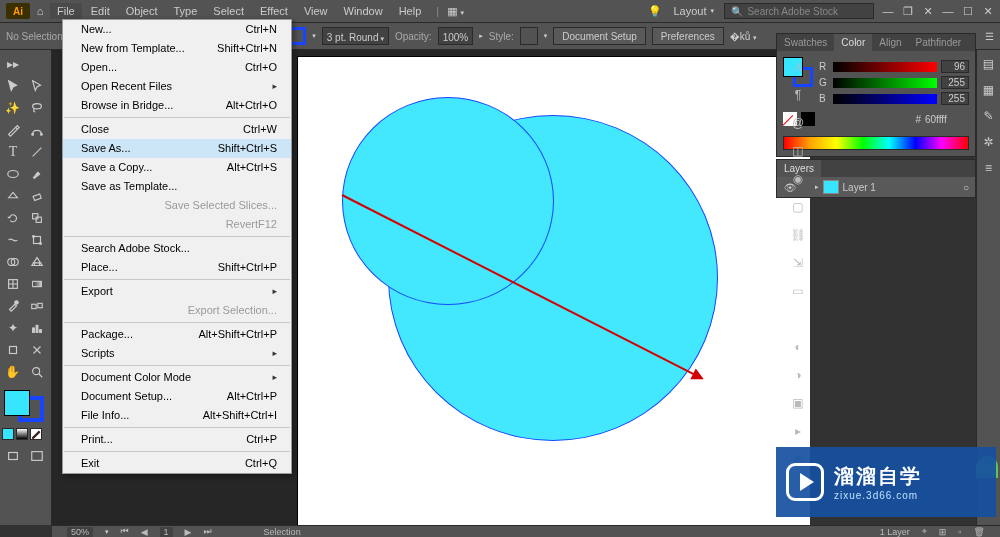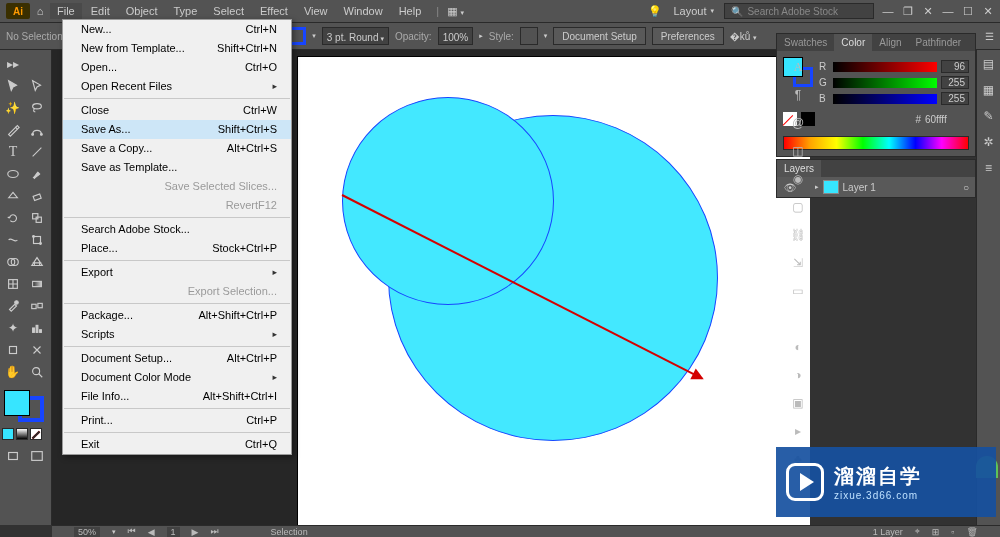--- a/index.html
+++ b/index.html
@@ -74,21 +74,21 @@
   .layer-row .eye { width:14px; text-align:center; }
   .layer-row .thumb { width:16px; height:14px; background:#37e5ff; border:1px solid #888; }
 
   .right-icons { position:absolute; right:0; top:50px; width:24px; bottom:12px; background:#535353; border-left:1px solid #2a2a2a; display:flex; flex-direction:column; align-items:center; padding-top:6px; gap:10px; }
   .right-icons div { width:16px; height:16px; color:#ccc; display:flex; align-items:center; justify-content:center; font-size:12px; }
 
   .right-icons2 { position:absolute; right:190px; top:58px; width:24px; display:flex; flex-direction:column; align-items:center; gap:10px; }
   .right-icons2 div { width:18px; height:18px; color:#bbb; display:flex; align-items:center; justify-content:center; font-size:12px; }
 
   
-  .status { position:absolute; left:52px; right:0; bottom:0; height:12px; background:#535353; border-top:1px solid #2a2a2a; font-size:9px; display:flex; align-items:center; padding:0 22px; gap:12px; color:#bbb; }
+  .status { position:absolute; left:52px; right:0; bottom:0; height:12px; background:#535353; border-top:1px solid #2a2a2a; font-size:9px; display:flex; align-items:center; padding:0 15px; gap:12px; color:#bbb; }
   .status .field { background:#424242; padding:0 4px; }
 
   
   .watermark { position:absolute; right:4px; bottom:20px; width:220px; height:70px; background:rgba(22,80,160,.92); display:flex; align-items:center; gap:10px; padding:0 10px; color:#fff; }
   .watermark .play { width:38px; height:38px; border:3px solid #fff; border-radius:9px; display:flex; align-items:center; justify-content:center; }
   .watermark .play::before { content:""; border-left:14px solid #fff; border-top:9px solid transparent; border-bottom:9px solid transparent; margin-left:3px; }
   .watermark .cn { font-size:20px; font-weight:bold; letter-spacing:2px; }
   .watermark .en { font-size:10px; color:#bde0ff; letter-spacing:1px; }
   .green-badge { position:absolute; right:2px; top:456px; width:22px; height:22px; background:#5fc357; border-radius:11px 11px 0 0; }
 
@@ -373,20 +373,24 @@
       <span>New from Template...</span>
       <span>Shift+Ctrl+N</span>
     </div>
     <div class="mi">
       <span>Open...</span>
       <span>Ctrl+O</span>
     </div>
     <div class="mi sub">
       <span>Open Recent Files</span>
     </div>
+    <div class="mi">
+      <span>Browse in Bridge...</span>
+      <span>Alt+Ctrl+O</span>
+    </div>
     <div class="sep"></div>
     <div class="mi">
       <span>Close</span>
       <span>Ctrl+W</span>
     </div>
     <div class="mi hl">
       <span>Save As...</span>
       <span>Shift+Ctrl+S</span>
     </div>
     <div class="mi">
@@ -402,44 +406,44 @@
     <div class="mi dis">
       <span>Revert</span>
       <span>F12</span>
     </div>
     <div class="sep"></div>
     <div class="mi">
       <span>Search Adobe Stock...</span>
     </div>
     <div class="mi">
       <span>Place...</span>
-      <span>Stock+Ctrl+P</span>
+      <span>Shift+Ctrl+P</span>
     </div>
     <div class="sep"></div>
     <div class="mi sub">
       <span>Export</span>
     </div>
     <div class="mi dis">
       <span>Export Selection...</span>
     </div>
     <div class="sep"></div>
     <div class="mi">
       <span>Package...</span>
       <span>Alt+Shift+Ctrl+P</span>
     </div>
     <div class="mi sub">
       <span>Scripts</span>
     </div>
     <div class="sep"></div>
+    <div class="mi sub">
+      <span>Document Color Mode</span>
+    </div>
     <div class="mi">
       <span>Document Setup...</span>
       <span>Alt+Ctrl+P</span>
-    </div>
-    <div class="mi sub">
-      <span>Document Color Mode</span>
     </div>
     <div class="mi">
       <span>File Info...</span>
       <span>Alt+Shift+Ctrl+I</span>
     </div>
     <div class="sep"></div>
     <div class="mi">
       <span>Print...</span>
       <span>Ctrl+P</span>
     </div>

